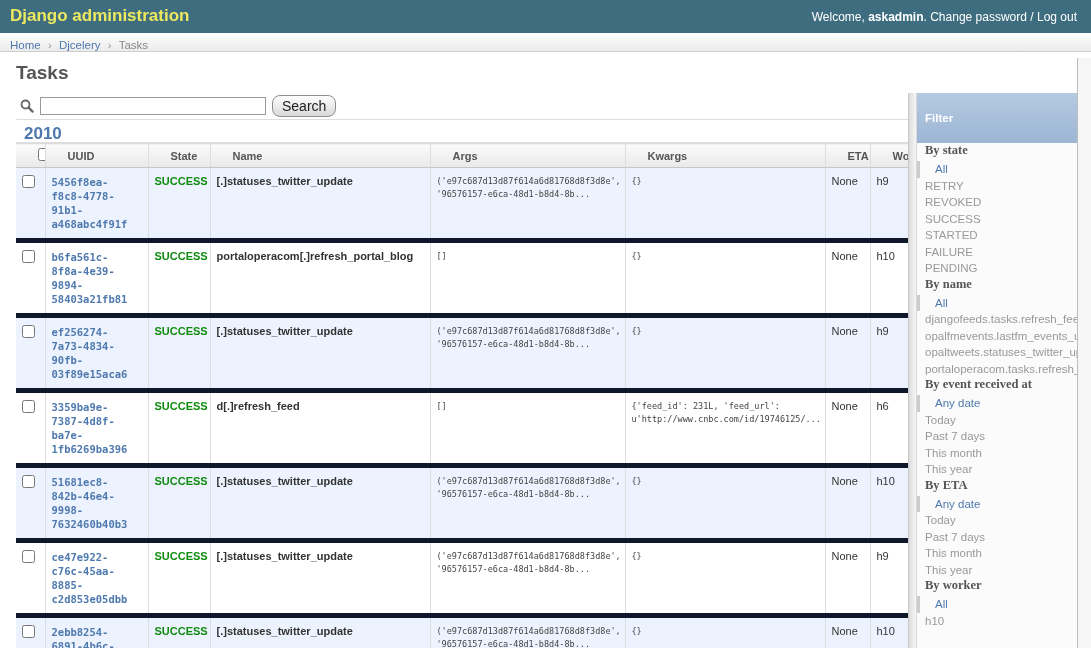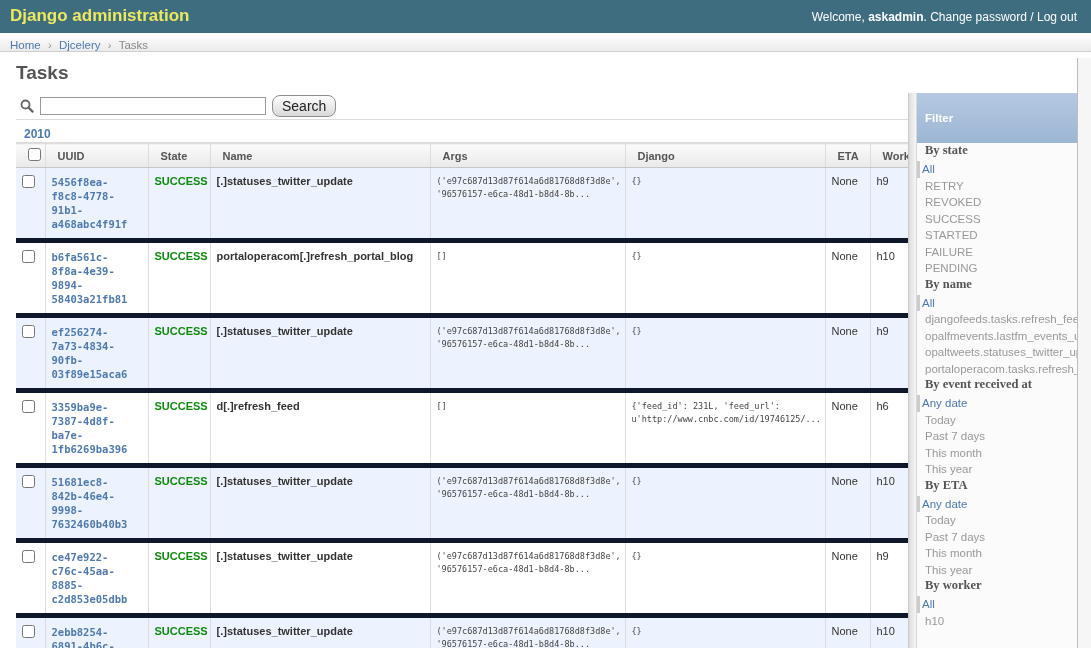--- a/index.html
+++ b/index.html
@@ -32,31 +32,31 @@
   h1#page-title{position:absolute;left:16px;top:62px;margin:0;font-size:19px;color:#555;font-weight:bold;}
   
   #changelist{position:absolute;left:16px;top:93px;width:892px;}
   .toolbar{height:27px;border-bottom:1px solid #ddd;display:flex;align-items:center;gap:6px;padding:0 4px;}
   .toolbar svg{flex:0 0 auto;}
   #searchbar{width:226px;height:18px;border:1px solid #9a9a9a;font-size:11px;padding:1px 4px;font-family:"Liberation Sans",sans-serif;}
   .btn{font-size:14px;font-family:"Liberation Sans",sans-serif;color:#222;
     padding:2px 9px;background:linear-gradient(#fefefe,#d9d9d9);
     border:1px solid #8e8e8e;border-radius:8px;cursor:pointer;}
   .date-row{height:23px;border-bottom:1px solid #ddd;padding:4px 8px 0;}
-  .date-row a{font-size:12px;font-weight:bold;color:var(--link);text-decoration:none;}
+  .date-row a{font-size:17px;font-weight:bold;color:var(--link);text-decoration:none;}
   .action-row{height:29px;display:flex;align-items:center;gap:8px;padding:0 8px;font-size:11.5px;color:#777;}
   .fake-select{position:relative;display:inline-flex;align-items:center;height:19px;width:150px;
     border:1px solid #979797;border-radius:10px;background:linear-gradient(#ffffff,#e2e2e2);
     font-size:11px;color:#444;padding:0 24px 0 10px;cursor:pointer;}
   .fake-select .arrows{position:absolute;right:3px;top:2px;width:13px;height:13px;}
   .counter{color:#888;}
   
   table#result-list{width:892px;border-collapse:collapse;table-layout:fixed;font-size:11px;}
   #result-list th{background:linear-gradient(#fbfbfb,#e9e9e9);color:#555;font-weight:bold;
-    text-align:left;padding:4px 12px;border-bottom:1px solid #c7c7c7;border-top:1px solid #ddd;
+    text-align:left;padding:4px 22px;border-bottom:1px solid #c7c7c7;border-top:1px solid #ddd;
     border-left:1px solid #ddd;height:23px;white-space:nowrap;overflow:hidden;}
   #result-list th:first-child{border-left:none;}
   #result-list td{vertical-align:top;padding:7px 6px;border-left:1px solid #ddd;
     border-bottom:5px solid #0f172a;height:67px;overflow:hidden;}
   #result-list td:first-child{border-left:none;}
   #result-list tr.alt{background:var(--row-alt);}
   td.cell-uuid a{color:var(--link);font-weight:bold;text-decoration:none;
     font-family:"DejaVu Sans Mono",monospace;font-size:10.5px;line-height:14px;}
   td.cell-state{color:var(--success);font-weight:bold;}
   td.cell-name{font-weight:bold;color:#333;}
@@ -69,21 +69,21 @@
     background:linear-gradient(90deg,#dcdcdc,#f6f6f6);border-left:1px solid #c9c9c9;border-right:1px solid #d8d8d8;}
   #window-strip{position:absolute;left:1077px;top:58px;width:14px;height:590px;
     background:#f6f6f6;border-left:1px solid #bdbdbd;}
   
   #filter-panel{position:absolute;left:917px;top:93px;width:160px;height:555px;overflow:hidden;background:#fbfbfb;}
   #filter-panel h2{margin:0;padding:19px 8px;font-size:11.5px;font-weight:bold;color:#fff;
     background:linear-gradient(var(--filter-top),var(--filter-bottom));}
   #filter-panel h3{margin:0 8px 3px;font-size:12.5px;color:#555;font-family:Liberation Serif, serif;}
   #filter-panel ul{list-style:none;margin:0;padding:0;font-size:11.5px;line-height:16.5px;}
   #filter-panel li{padding:0 8px;color:#999;white-space:nowrap;overflow:hidden;cursor:pointer;}
-  #filter-panel li.selected{color:var(--link);border-left:3px solid #ccc;padding-left:2px;}
+  #filter-panel li.selected{color:var(--link);border-left:3px solid #ccc;padding-left:15px;}
 </style>
 </head>
 <body>
 
 <div id="header">
   <span id="branding">Django administration</span>
   <div id="user-tools">
     <span>Welcome, </span><b>askadmin</b><span>. </span><a href="#">Change password</a><span> / </span><a href="#">Log out</a>
   </div>
 </div>
@@ -119,21 +119,21 @@
         <col style="width:45px">
         <col style="width:38px">
     </colgroup>
     <thead>
       <tr>
         <th><input type="checkbox" style=""></th>
         <th>UUID</th>
         <th>State</th>
         <th>Name</th>
         <th>Args</th>
-        <th>Django</th>
+        <th>Kwargs</th>
         <th>ETA</th>
         <th>Worker</th>
       </tr>
     </thead>
     <tbody>
         <tr class="alt">
           <td><input type="checkbox" style=""></td>
           <td class="cell-uuid"><a href="#"><div class="ln">5456f8ea-</div><div class="ln">f8c8-4778-</div><div class="ln">91b1-</div><div class="ln">a468abc4f91f</div></a></td>
           <td class="cell-state">SUCCESS</td>
           <td class="cell-name">[.]statuses_twitter_update</td>

